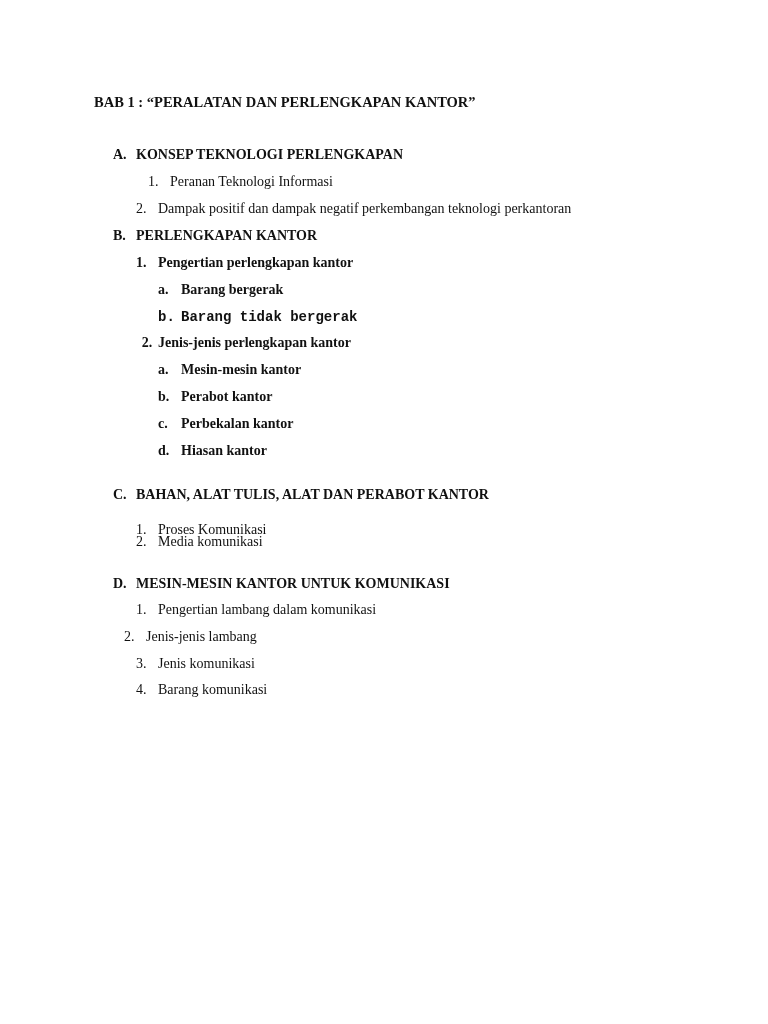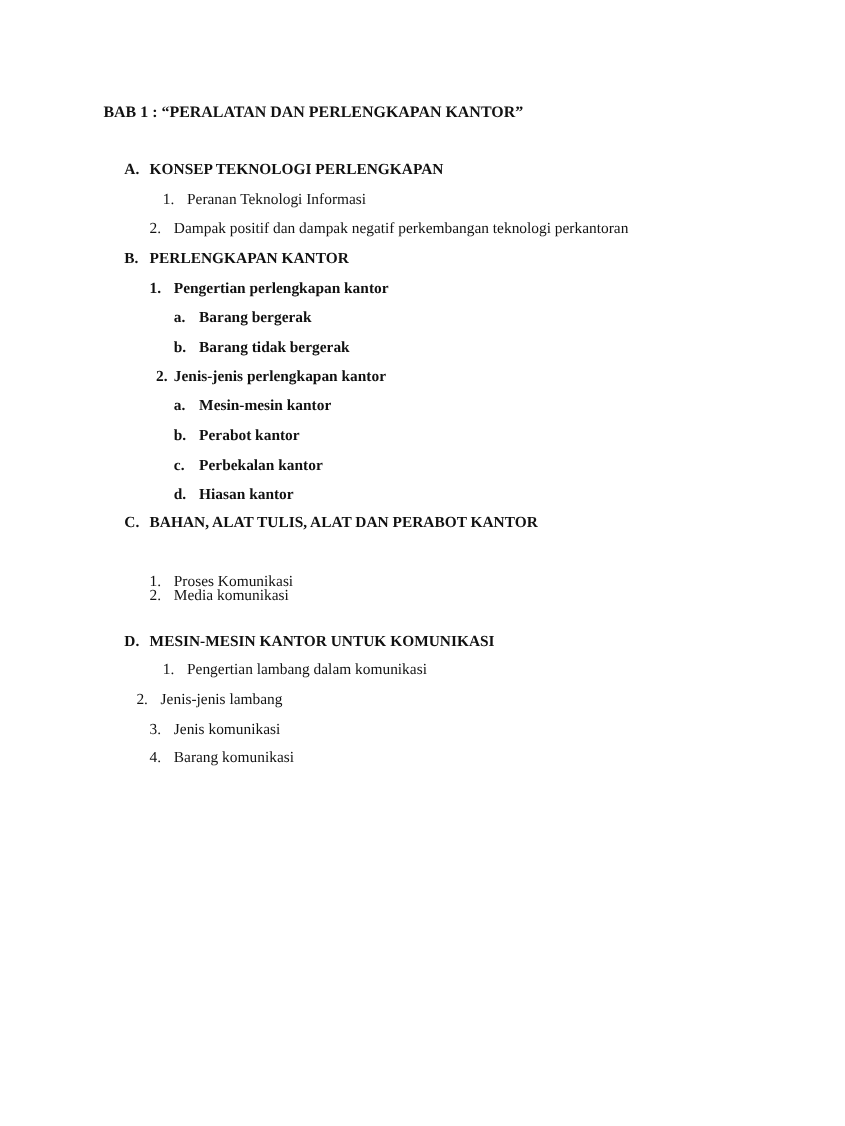--- a/index.html
+++ b/index.html
@@ -32,53 +32,53 @@
 
   <div class="line b sec" style="left:113px;top:227px;">
     <span class="lbl">B.</span><span>PERLENGKAPAN KANTOR</span>
   </div>
   <div class="line b num" style="left:136px;top:254px;">
     <span class="lbl">1.</span><span>Pengertian perlengkapan kantor</span>
   </div>
   <div class="line b alpha" style="left:158px;top:281px;">
     <span class="lbl">a.</span><span>Barang bergerak</span>
   </div>
-  <div class="line b alpha" style="left:158px;top:308px;">
+  <div class="line b alpha" style="left:158px;top:308px;font-family:Liberation Mono, monospace;">
     <span class="lbl">b.</span><span>Barang tidak bergerak</span>
   </div>
   <div class="line b num" style="left:136px;top:334px;text-align:center;">
     <span class="lbl">2.</span><span>Jenis-jenis perlengkapan kantor</span>
   </div>
   <div class="line b alpha" style="left:158px;top:361px;">
     <span class="lbl">a.</span><span>Mesin-mesin kantor</span>
   </div>
   <div class="line b alpha" style="left:158px;top:388px;">
     <span class="lbl">b.</span><span>Perabot kantor</span>
   </div>
   <div class="line b alpha" style="left:158px;top:415px;">
     <span class="lbl">c.</span><span>Perbekalan kantor</span>
   </div>
   <div class="line b alpha" style="left:158px;top:442px;">
     <span class="lbl">d.</span><span>Hiasan kantor</span>
   </div>
 
-  <div class="line b sec" style="left:113px;top:467px;">
+  <div class="line b sec" style="left:113px;top:486px;">
     <span class="lbl">C.</span><span>BAHAN, ALAT TULIS, ALAT DAN PERABOT KANTOR</span>
   </div>
   <div class="line num" style="left:136px;top:521px;">
     <span class="lbl">1.</span><span>Proses Komunikasi</span>
   </div>
   <div class="line num" style="left:136px;top:533px;">
     <span class="lbl">2.</span><span>Media komunikasi</span>
   </div>
 
   <div class="line b sec" style="left:113px;top:575px;">
     <span class="lbl">D.</span><span>MESIN-MESIN KANTOR UNTUK KOMUNIKASI</span>
   </div>
-  <div class="line num" style="left:148px;top:601px;font-family:Liberation Serif, serif;">
+  <div class="line num" style="left:136px;top:601px;font-family:Liberation Serif, serif;">
     <span class="lbl">1.</span><span>Pengertian lambang dalam komunikasi</span>
   </div>
   <div class="line num" style="left:124px;top:628px;">
     <span class="lbl">2.</span><span>Jenis-jenis lambang</span>
   </div>
   <div class="line num" style="left:136px;top:655px;">
     <span class="lbl">3.</span><span>Jenis komunikasi</span>
   </div>
   <div class="line num" style="left:136px;top:681px;">
     <span class="lbl">4.</span><span>Barang komunikasi</span>

